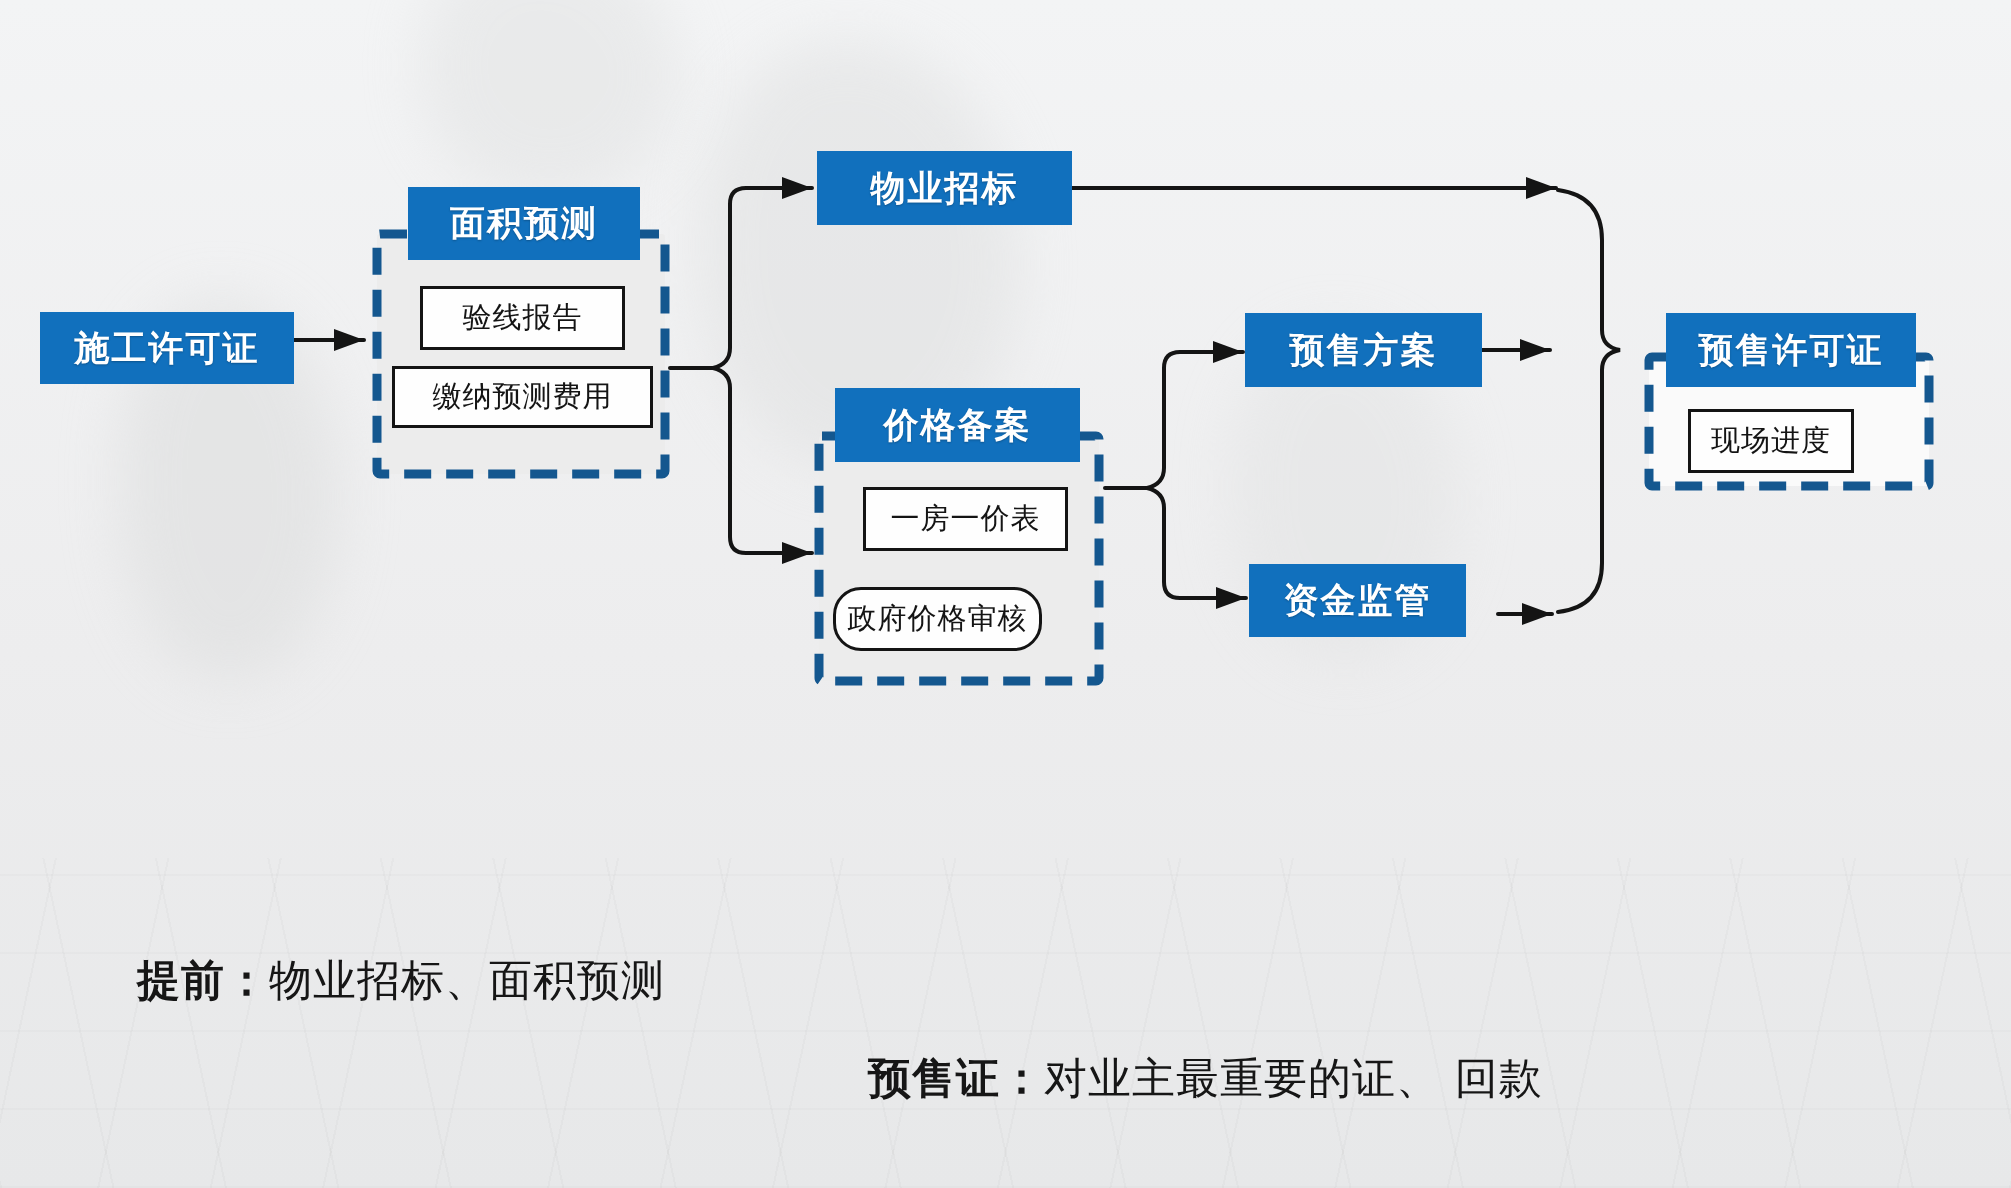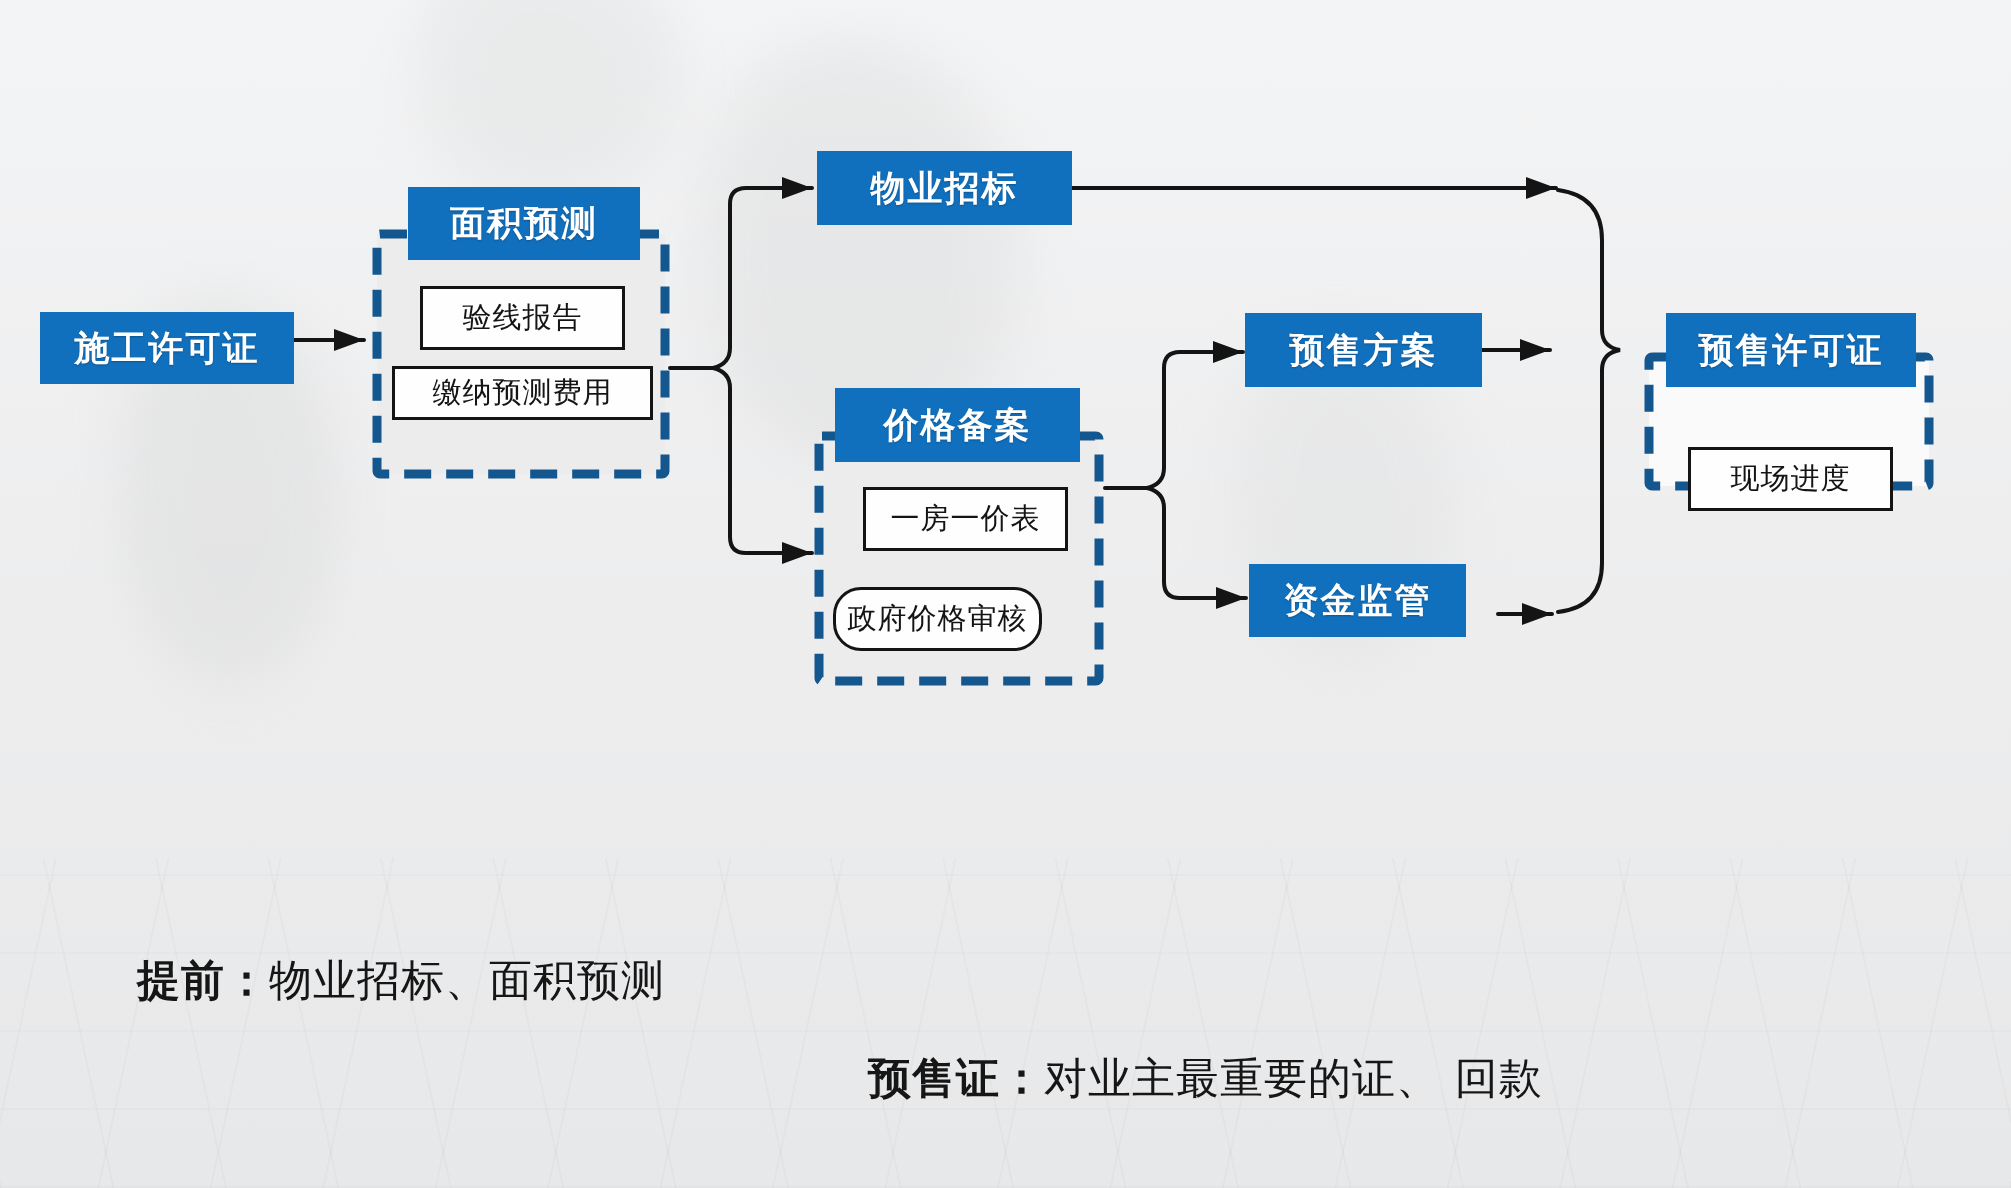--- a/index.html
+++ b/index.html
@@ -99,33 +99,33 @@
     <path class="wire" d="M1072 188 H1556" marker-end="url(#arr)"></path>
     <path class="wire" d="M1482 350 H1550" marker-end="url(#arr)"></path>
     <path class="wire" d="M1498 614 H1552" marker-end="url(#arr)"></path>
     <path class="wire" d="M1558 190 Q1602 196 1602 240 V330 Q1602 347 1620 350 Q1602 353 1602 370 V563 Q1602 607 1558 612"></path>
   </svg>
 
   <div class="bluebox" style="left:40px;top:304px;width:254px;height:72px;margin-top:8px;">施工许可证</div>
 
   <div class="bluebox" style="left:408px;top:187px;width:232px;height:73px;">面积预测</div>
   <div class="subbox" style="left:420px;top:286px;width:205px;height:64px;">验线报告</div>
-  <div class="subbox" style="left:392px;top:366px;width:261px;height:54px;">缴纳预测费用</div>
+  <div class="subbox" style="left:392px;top:366px;width:261px;height:62px;">缴纳预测费用</div>
 
   <div class="bluebox" style="left:817px;top:151px;width:255px;height:74px;">物业招标</div>
 
   <div class="bluebox" style="left:835px;top:388px;width:245px;height:74px;">价格备案</div>
   <div class="subbox" style="left:863px;top:487px;width:205px;height:64px;">一房一价表</div>
   <div class="subbox" style="left:833px;top:587px;width:209px;height:64px;border-radius:28px;">政府价格审核</div>
 
   <div class="bluebox" style="left:1245px;top:313px;width:237px;height:74px;">预售方案</div>
   <div class="bluebox" style="left:1249px;top:564px;width:217px;height:73px;">资金监管</div>
 
   <div class="bluebox" style="left:1666px;top:313px;width:250px;height:74px;">预售许可证</div>
-  <div class="subbox" style="left:1688px;top:409px;width:205px;height:64px;margin-top:38px;">现场进度</div>
+  <div class="subbox" style="left:1688px;top:409px;width:166px;height:64px;">现场进度</div>
 
   <div class="note" style="left:137px;top:952px;">
     <b>提前：</b><span>物业招标、面积预测</span>
   </div>
   <div class="note" style="left:868px;top:1050px;">
     <b>预售证：</b><span>对业主最重要的证、 回款</span>
   </div>
 
 </div>
 

